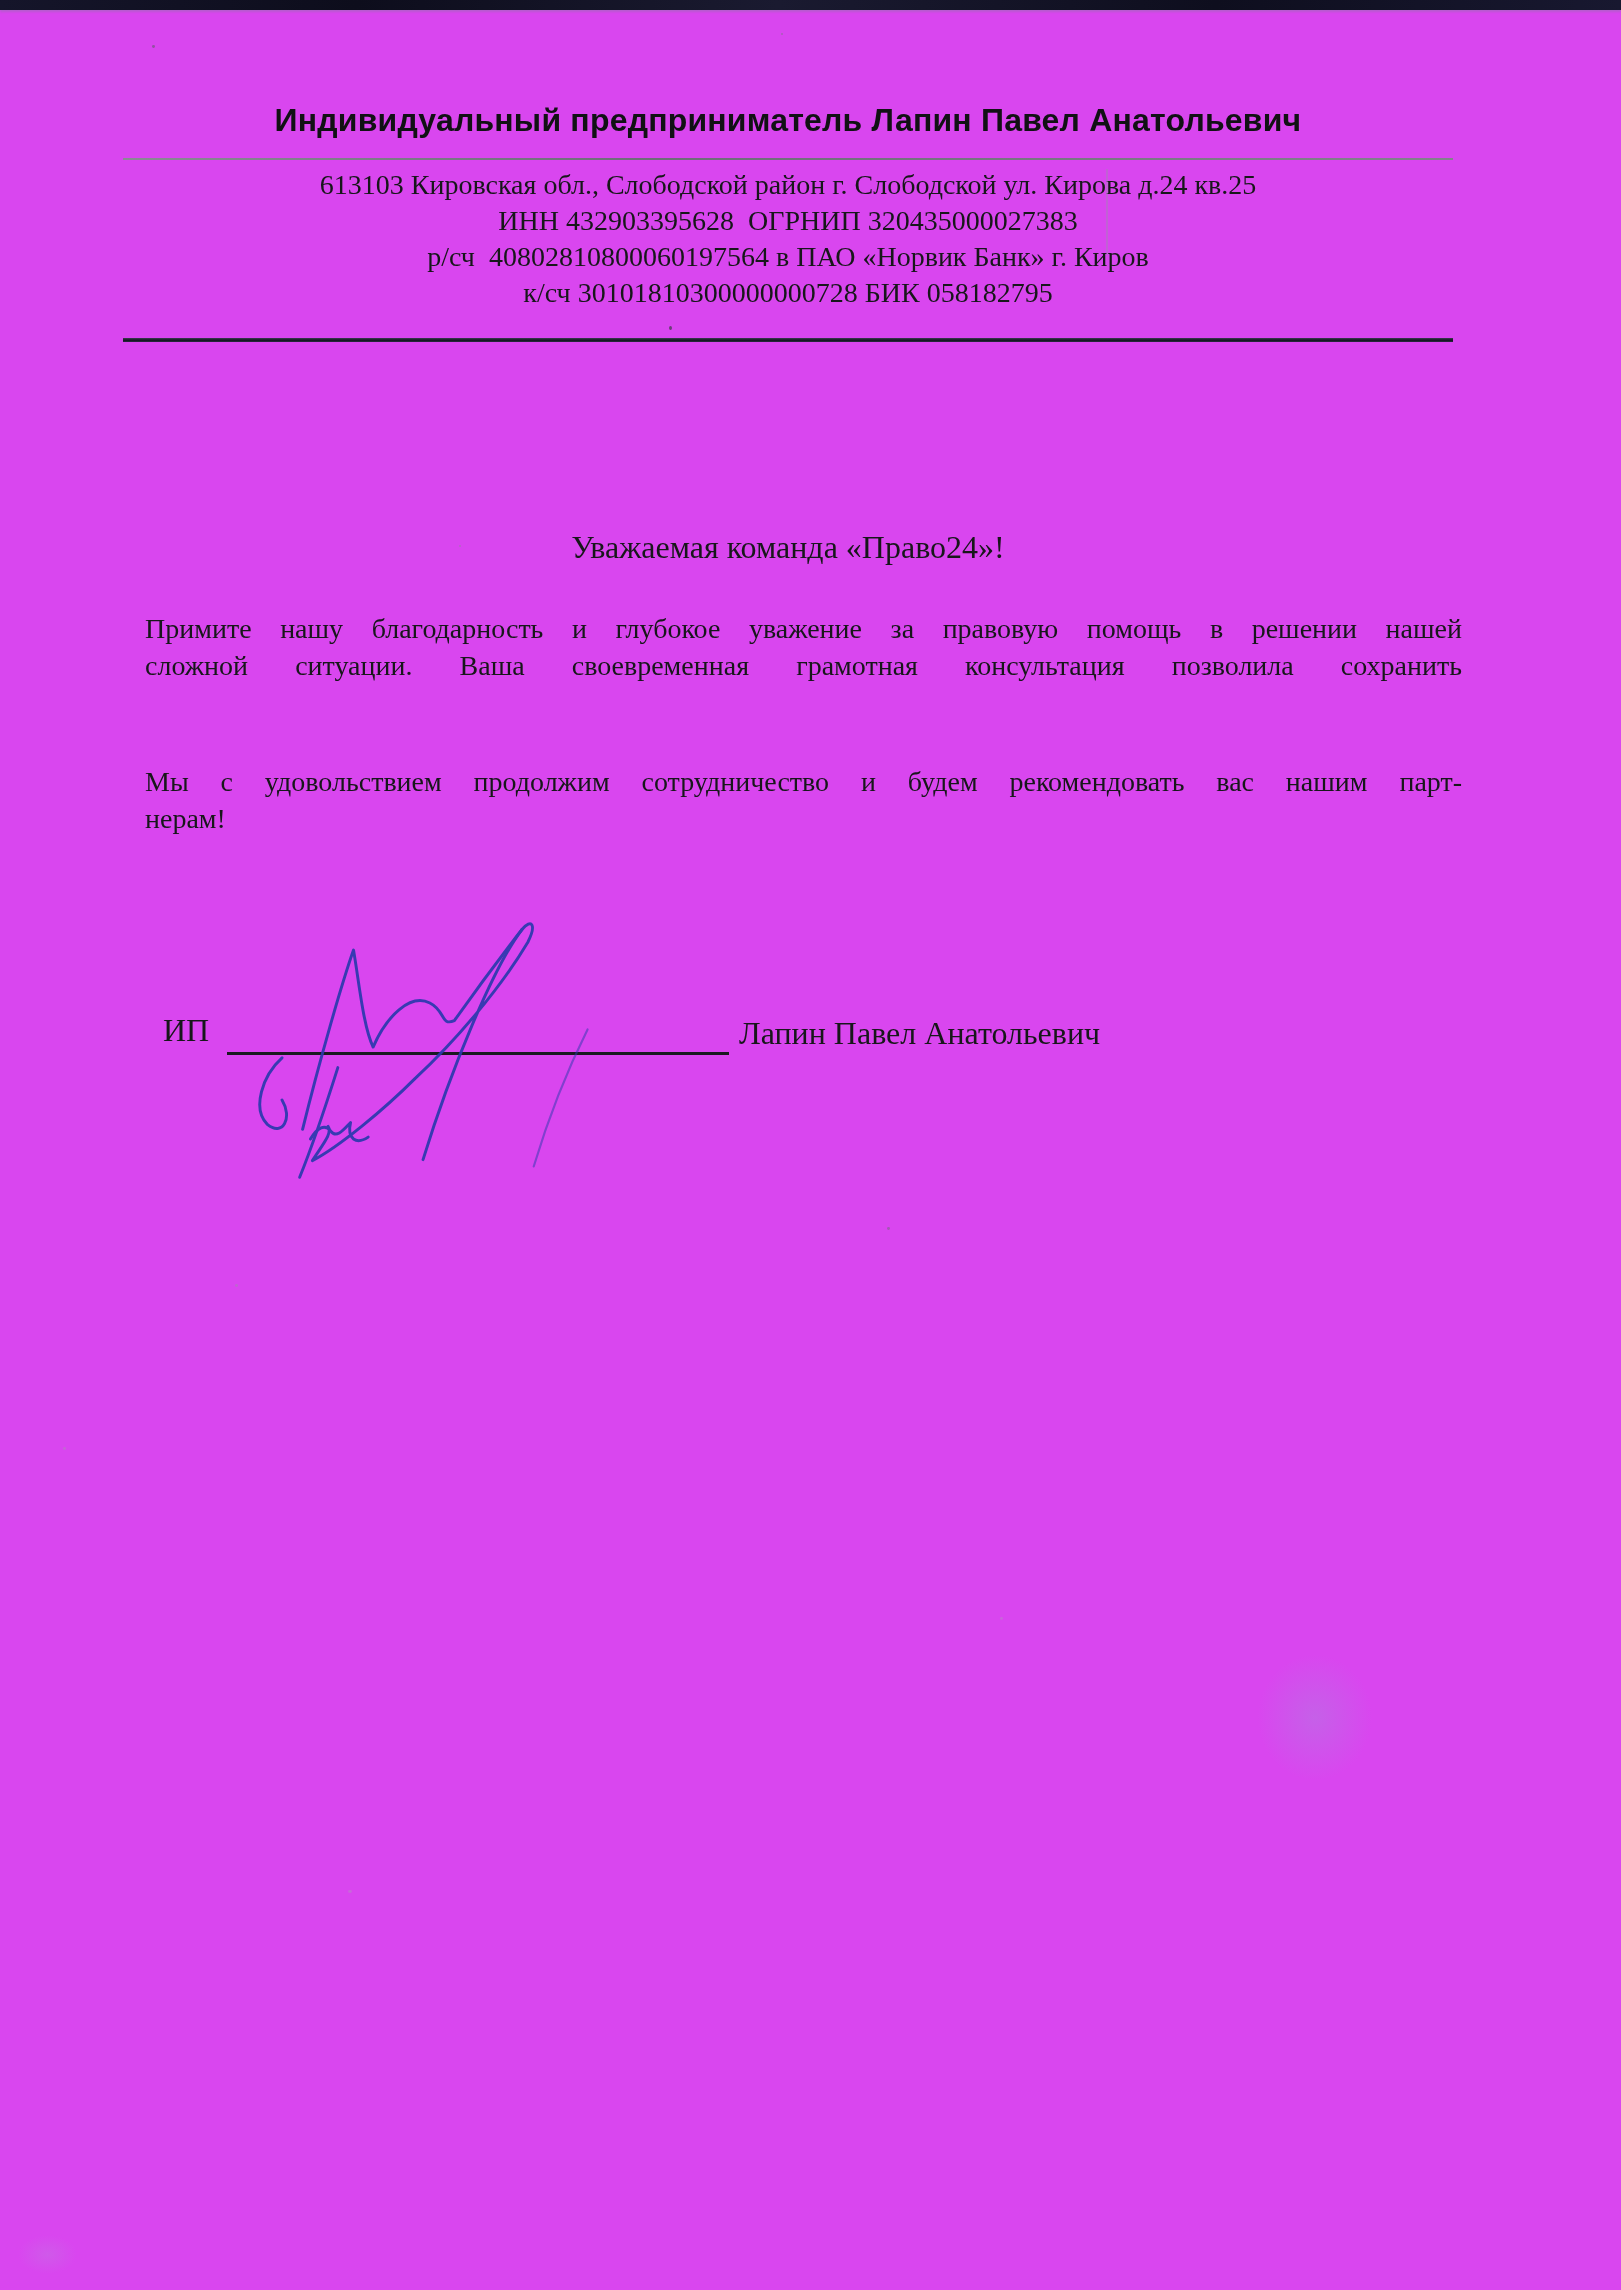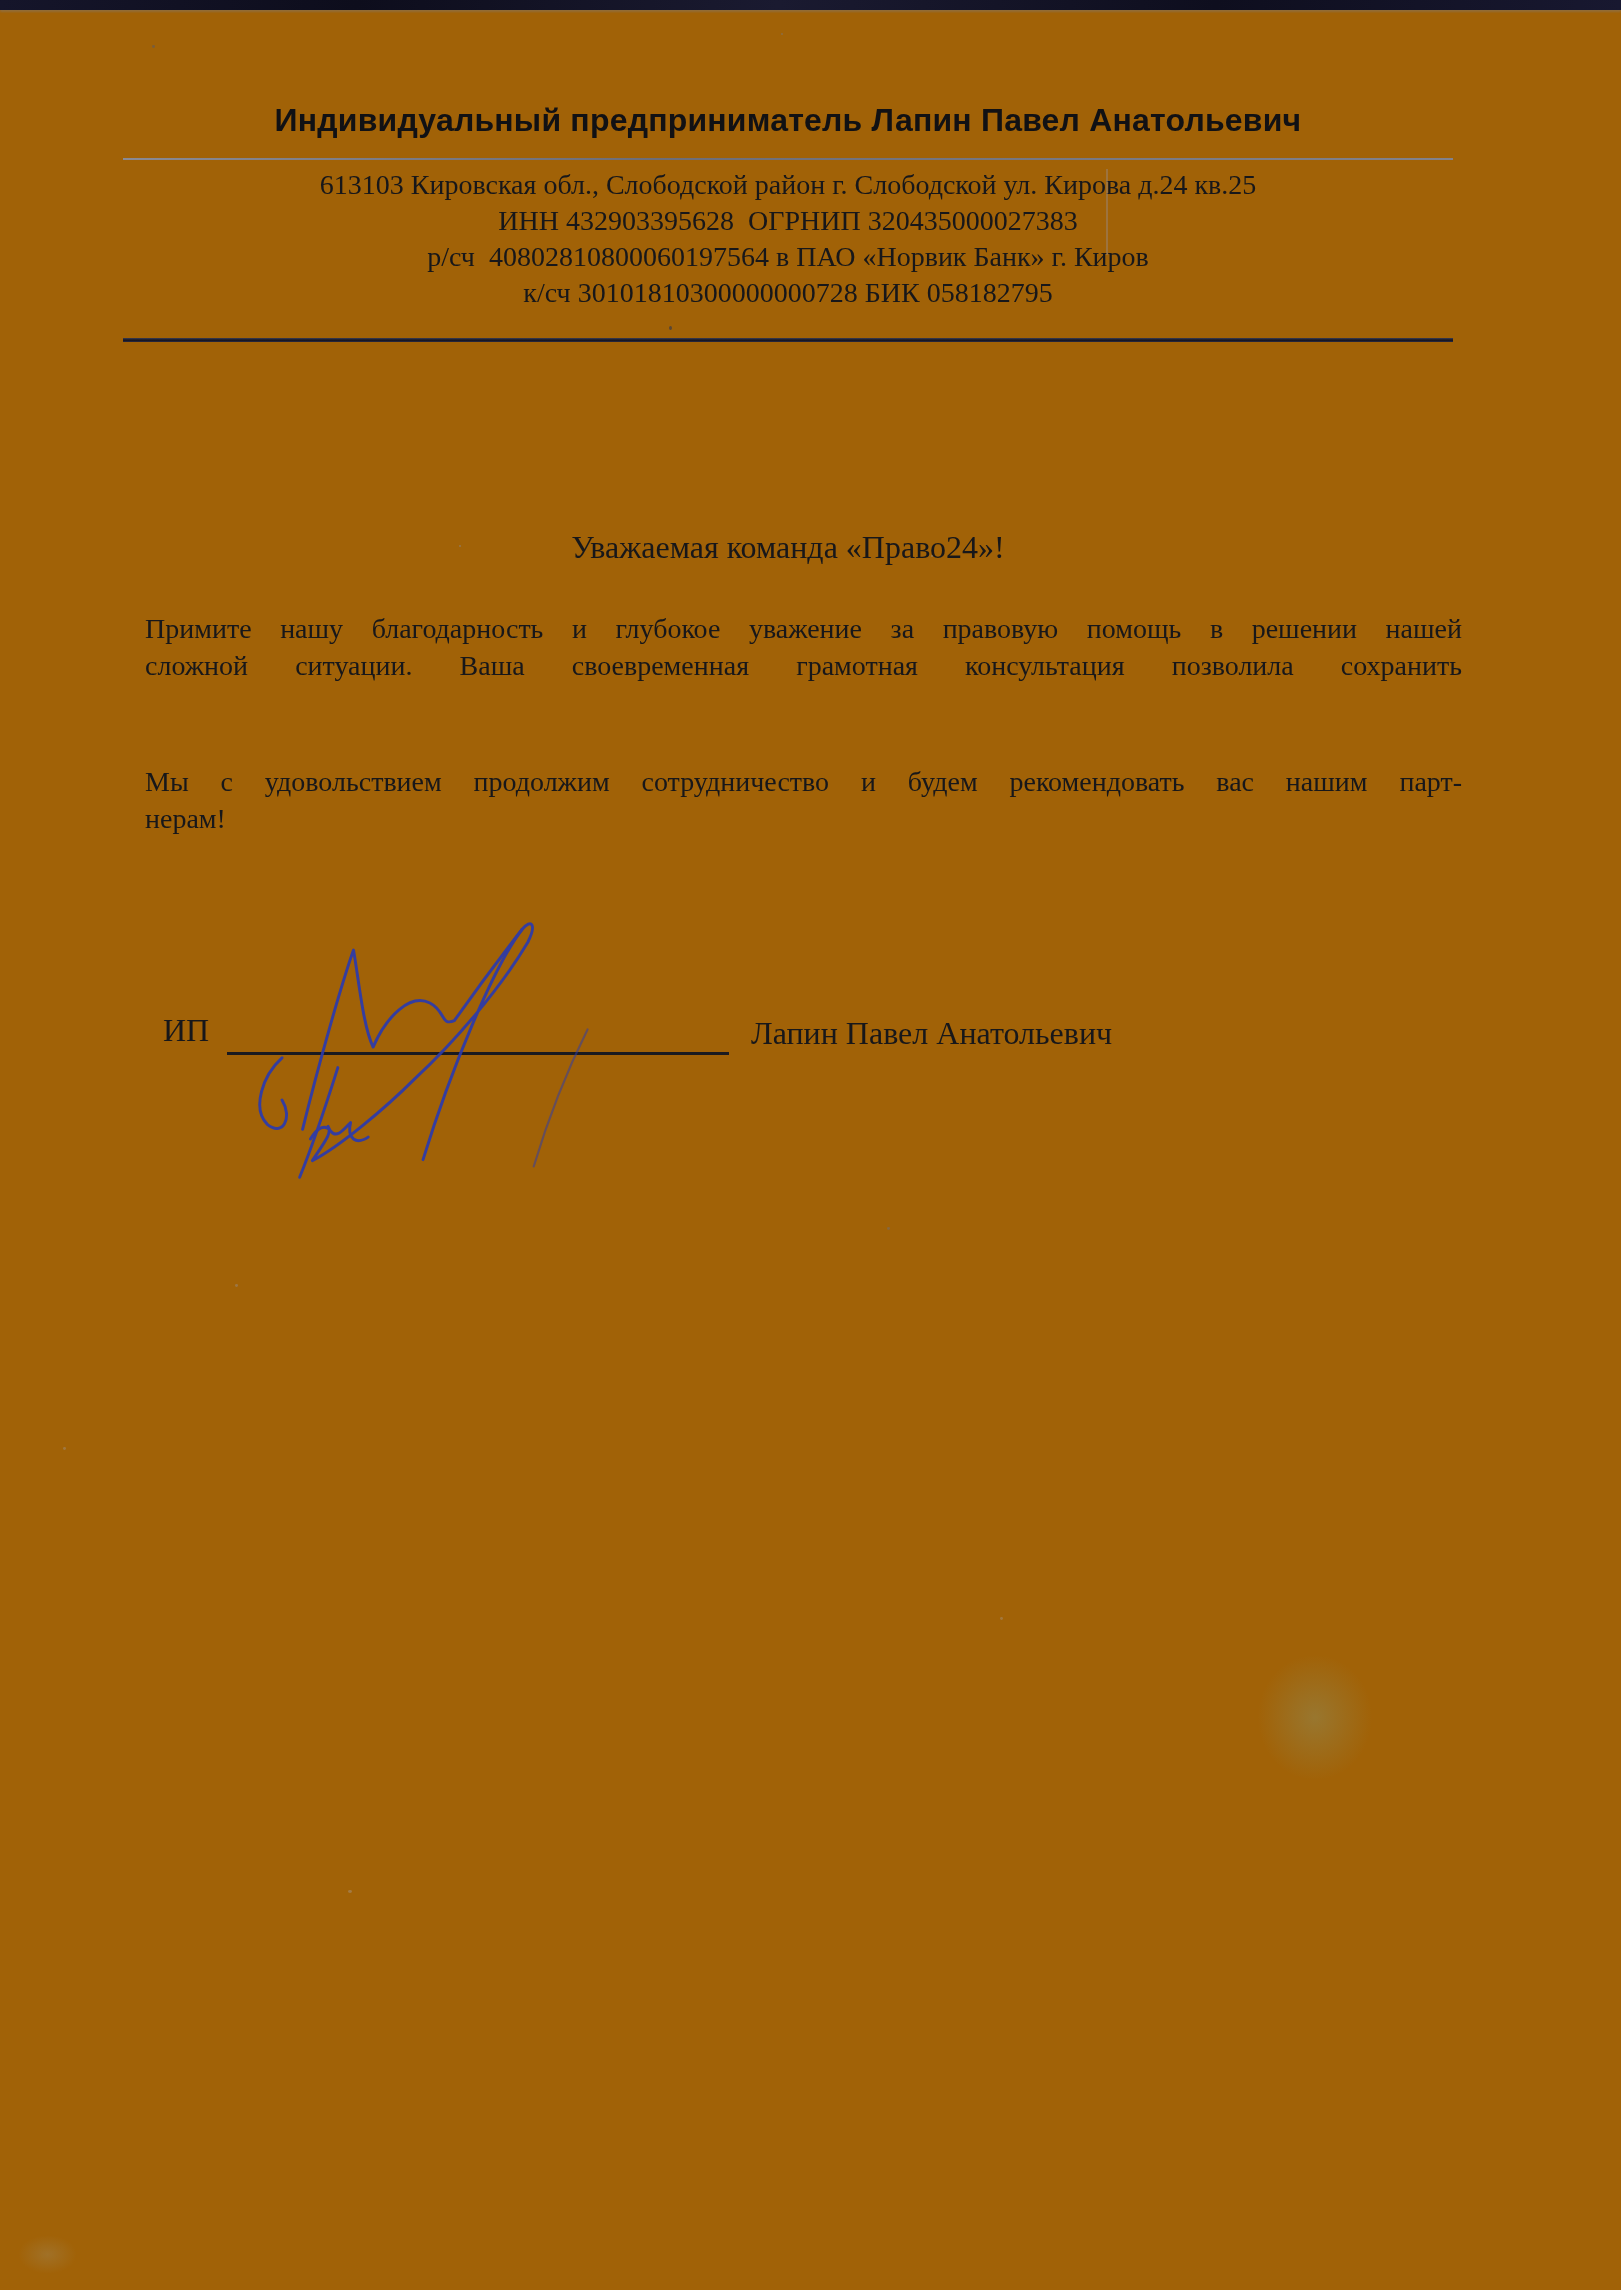--- a/index.html
+++ b/index.html
@@ -1,21 +1,21 @@
 <!DOCTYPE html>
 <html lang="ru"><head>
 <meta charset="utf-8">
 <style>
   html, body { margin: 0; padding: 0; background: #e8e8e8; }
   .page {
     position: relative;
     width: 1621px;
     height: 2291px;
     margin: 0 auto;
-    background: #a16207;
+    background: #d946ef;
     overflow: hidden;
     color: #1b1b1d;
     font-family: "Liberation Serif", serif;
   }
   
   .scan-edge {
     position: absolute; top: 0; left: 0; width: 100%; height: 9.8px;
     background: linear-gradient(90deg, #15152a 0%, #0d0d1c 22%, #1a1a30 48%, #0e0e1e 75%, #181830 100%);
     box-shadow: 0 2px 2px rgba(120,130,150,0.35);
   }
@@ -62,21 +62,21 @@
   .sig-prefix {
     position: absolute; left: 163px; top: 1012px;
     font-size: 32px; color: #17171a; text-align: right;
   }
   .sig-line {
     position: absolute; left: 227px; top: 1052px; width: 502px; height: 2.9px;
     background: #1a1a20;
   }
   .sig-name {
     position: absolute; left: 739px; top: 1015px;
-    font-size: 32px; color: #17171a; margin-left: 12px;
+    font-size: 32px; color: #17171a;
   }
   .sig-ink {
     position: absolute; left: 176px; top: 907px; width: 451px; height: 284px;
   }
   
   .speck { position: absolute; border-radius: 50%; }
   .crease {
     position: absolute; left: 1106px; top: 169px; width: 2px; height: 86px;
     background: rgba(150,150,165,0.35);
   }

